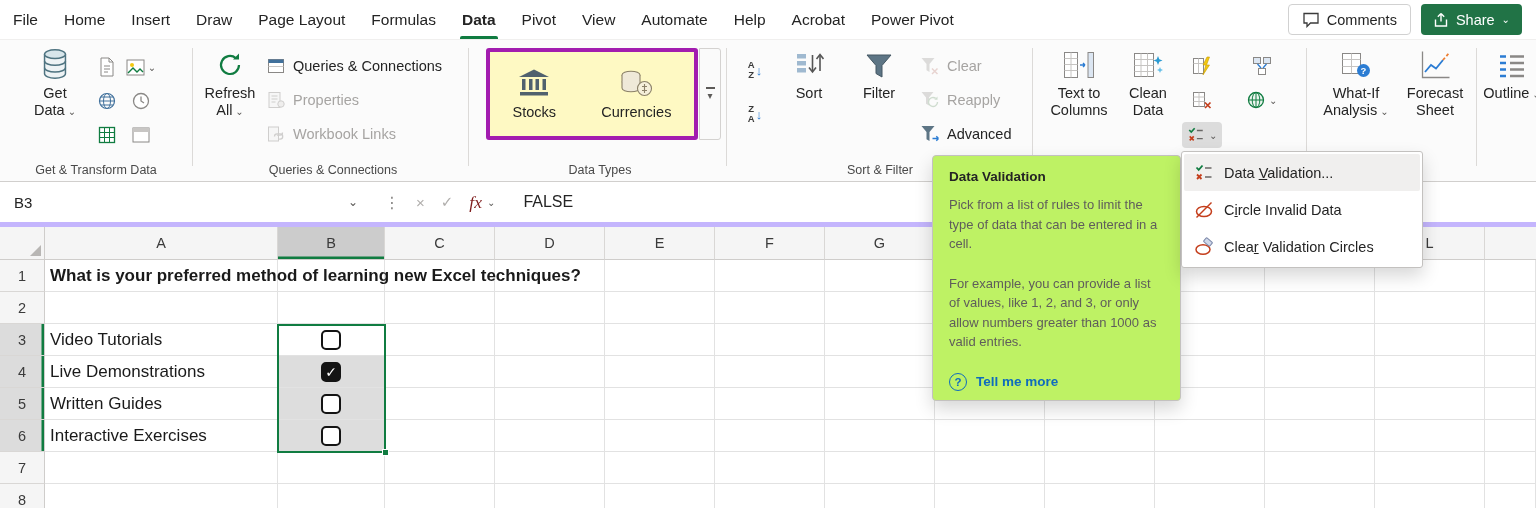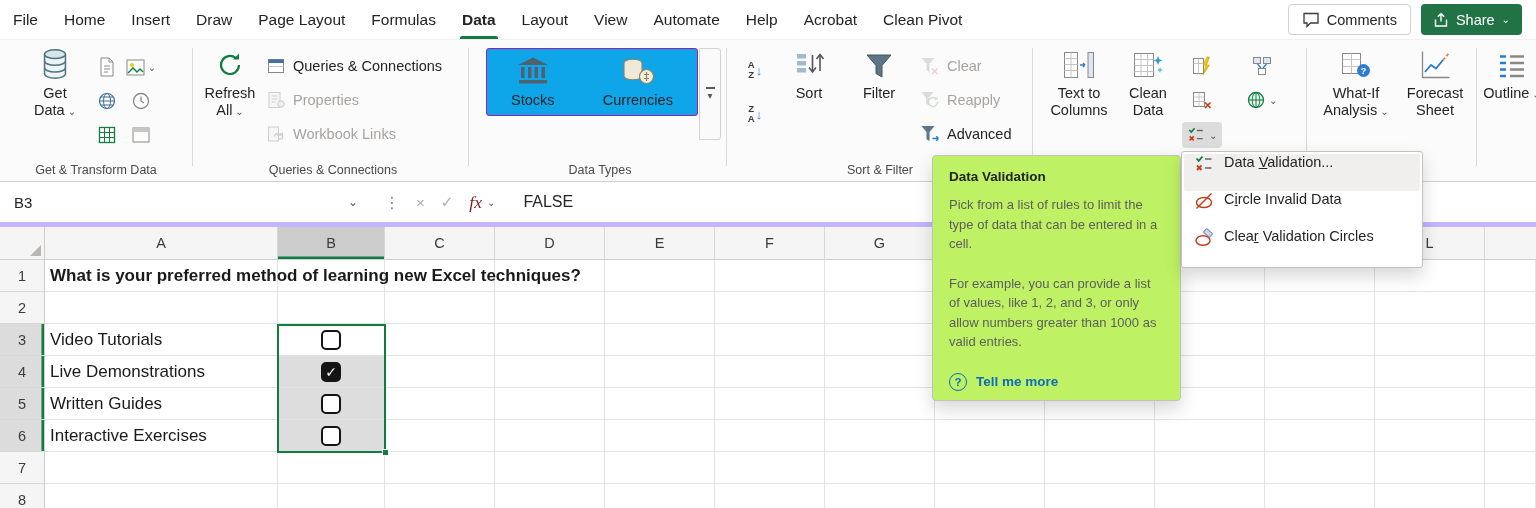--- a/index.html
+++ b/index.html
@@ -27,21 +27,21 @@
   .big-btn { position:absolute; top:6px; display:flex; flex-direction:column; align-items:center; gap:5px; font-size:14.5px; line-height:1.18; text-align:center; color:#242424; cursor:default; }
   .big-btn .bicon { height:34px; display:flex; align-items:flex-end; }
   .blabel { text-align:center; }
   .blabel .chev { margin-left:3px; }
   .vstack { position:absolute; display:flex; flex-direction:column; gap:10px; }
   .small-btn { display:flex; align-items:center; gap:7px; font-size:14.5px; height:24px; white-space:nowrap; }
   .small-btn.disabled { color:#a6a4a2; }
   .small-btn.disabled svg { opacity:.45; }
   .icon-cell { height:24px; display:flex; align-items:center; justify-content:center; gap:3px; }
   .mini-grid { position:absolute; display:grid; grid-template-columns:34px 34px; grid-auto-rows:34px; align-items:center; justify-items:center; }
-  .gallery { position:absolute; left:486px; top:8px; width:212px; height:68px; border:1px solid #a21caf; border-radius:3px; background:#0ea5e9; display:flex; align-items:center; justify-content:space-around; }
+  .gallery { position:absolute; left:486px; top:8px; width:212px; height:92px; border:4px solid #a21caf; border-radius:3px; background:#fef9c3; display:flex; align-items:center; justify-content:space-around; }
   .gallery-tile { display:flex; flex-direction:column; align-items:center; gap:6px; font-size:14.5px; }
   .gallery-more { position:absolute; left:699px; top:8px; width:22px; height:92px; border:1px solid #d4d2d0; border-radius:0 3px 3px 0; background:#fafafa; display:flex; flex-direction:column; align-items:center; justify-content:center; gap:2px; }
   .gm-line { width:9px; height:2px; background:#5c5a58; }
   .gm-arrow { font-size:10px; color:#5c5a58; line-height:1; }
   .az-btn { position:absolute; width:34px; height:36px; display:flex; align-items:center; justify-content:center; }
   .az-inner { display:flex; align-items:center; gap:1px; }
   .az-letters { font-size:9.5px; font-weight:700; color:#3b3b3b; line-height:1.05; text-align:center; }
   .az-letters span { display:block; }
   .az-arrow { font-size:13px; color:#2b7cd3; }
   .dv-btn { display:flex; align-items:center; gap:4px; background:#dcdcdc; border-radius:4px; padding:2px 5px; height:26px; }
@@ -82,44 +82,44 @@
   
   .callout { position:absolute; left:932px; top:155px; width:249px; height:246px; background:#bef264; border:1px solid #c3c1bf; border-radius:4px; box-shadow:0 8px 18px rgba(0,0,0,.16); padding:13px 16px 14px; z-index:40; }
   .callout-title { font-size:13.5px; font-weight:700; margin-bottom:11px; color:#242424; }
   .callout-body { font-size:13px; color:#5f5d5b; line-height:1.5; }
   .callout-body + .callout-body { margin-top:20px; }
   .tell-more { display:flex; align-items:center; gap:9px; margin-top:21px; color:#0F6CBD; font-weight:700; font-size:13.5px; }
   .q-circle { width:18px; height:18px; border:1.6px solid #0F6CBD; border-radius:50%; display:flex; align-items:center; justify-content:center; font-size:11.5px; font-weight:700; flex:none; }
 
   
   .dropdown { position:absolute; left:1181px; top:151px; width:242px; background:#fff; border:1px solid #c3c1bf; border-radius:3px; box-shadow:0 8px 18px rgba(0,0,0,.16); padding:2px; z-index:41; }
-  .dd-item { height:37px; display:flex; align-items:flex-start; gap:10px; padding:0 10px; font-size:14.5px; color:#242424; border-radius:2px; }
+  .dd-item { height:37px; display:flex; align-items:center; gap:10px; padding:0 10px; font-size:14.5px; color:#242424; border-radius:2px; }
   .dd-item.hl { background:#f0efee; }
   .dd-item .u { text-decoration:underline; }
 </style>
 </head>
 <body>
 
 <div class="app">
 
   <div class="menubar">
     <div class="menu-tabs">
       <div class="menu-tab">File</div>
       <div class="menu-tab">Home</div>
       <div class="menu-tab">Insert</div>
       <div class="menu-tab">Draw</div>
       <div class="menu-tab">Page Layout</div>
       <div class="menu-tab">Formulas</div>
       <div class="menu-tab active">Data</div>
-      <div class="menu-tab">Layout</div>
+      <div class="menu-tab">Pivot</div>
       <div class="menu-tab">View</div>
       <div class="menu-tab">Automate</div>
       <div class="menu-tab">Help</div>
       <div class="menu-tab">Acrobat</div>
-      <div class="menu-tab">Clean Pivot</div>
+      <div class="menu-tab">Power Pivot</div>
     </div>
     <div class="menubar-right">
       <div class="comments-btn">
         <span>
             <svg width="18" height="17" viewBox="0 0 18 17">
               <path d="M2 2.5h14v9.5H8.5L5 15.5V12H2z" fill="none" stroke="#3b3b3b" stroke-width="1.3"></path>
             </svg>
           </span>
         <span>Comments</span>
       </div>

